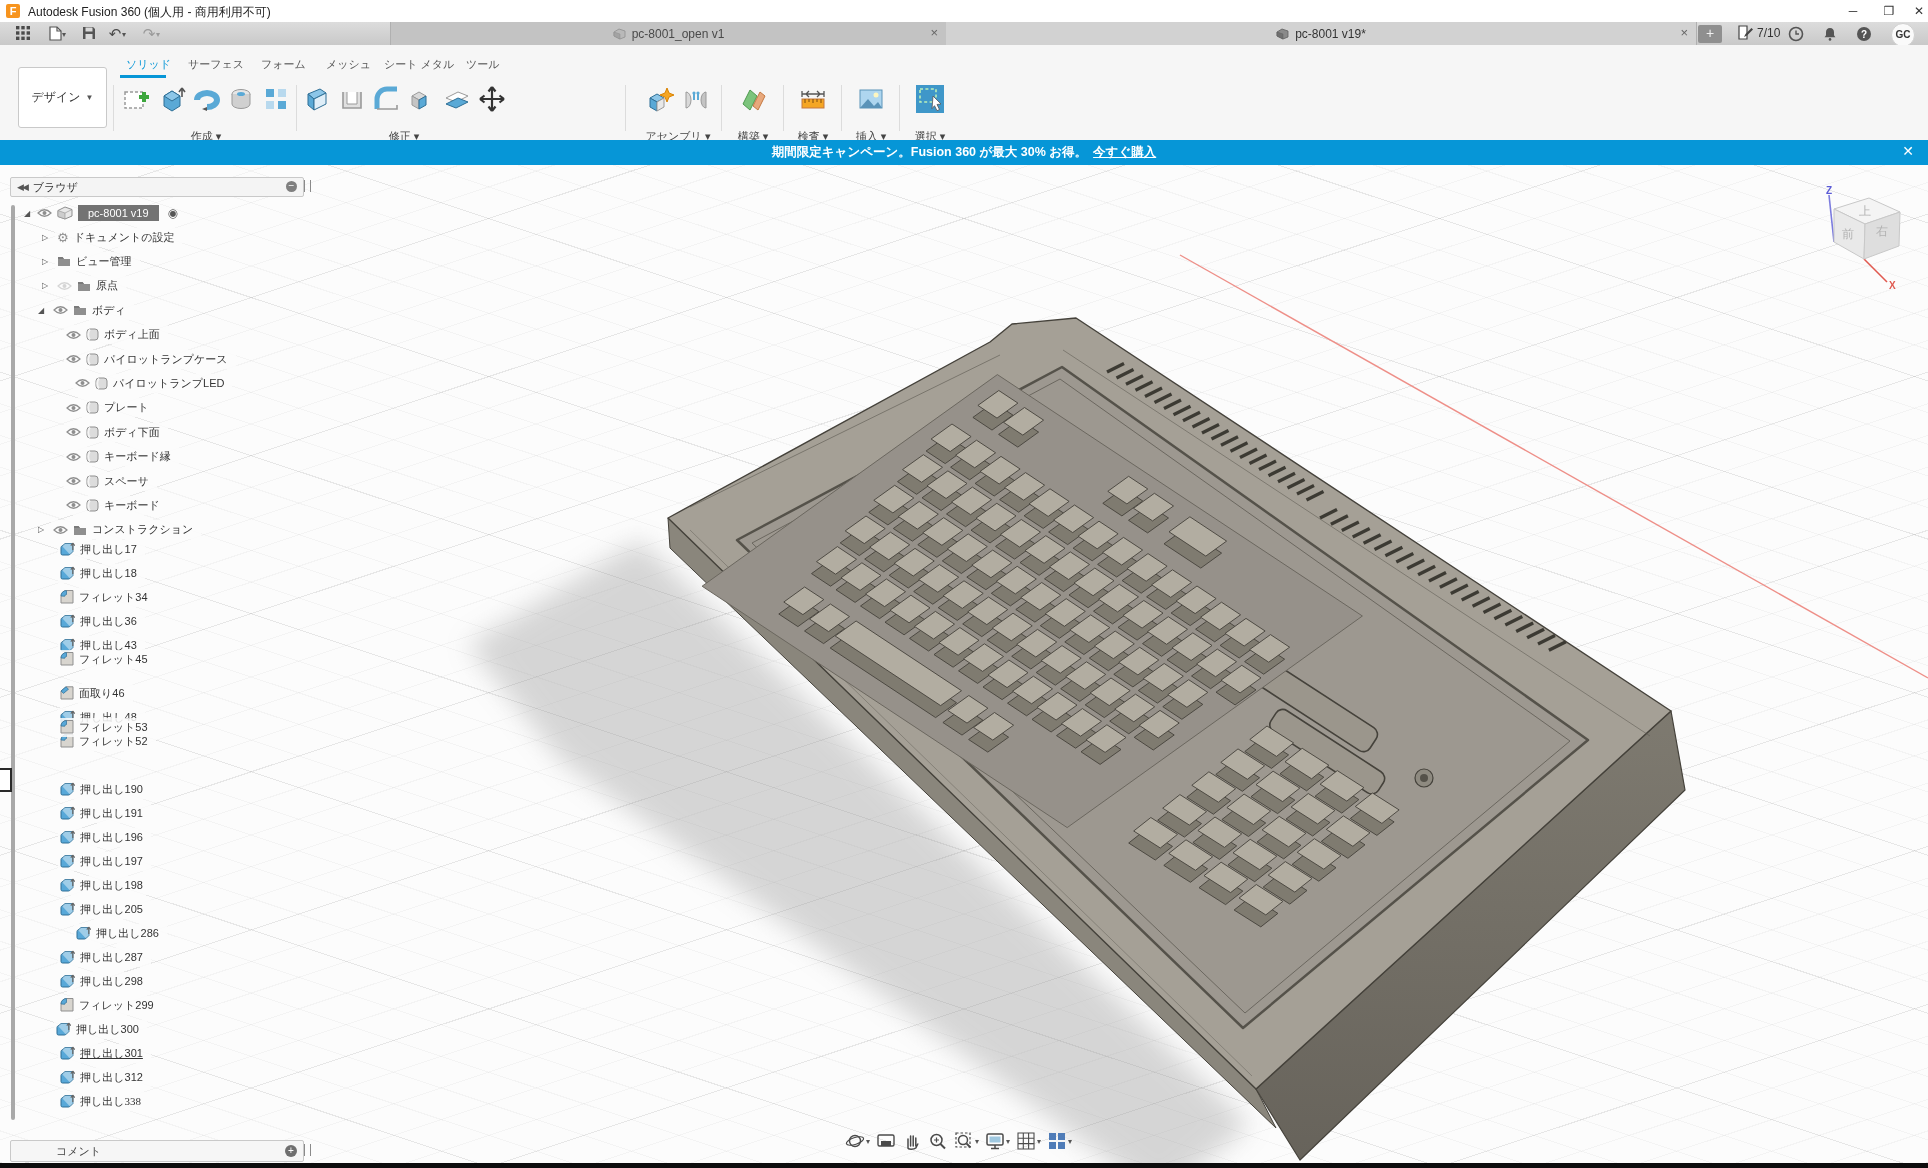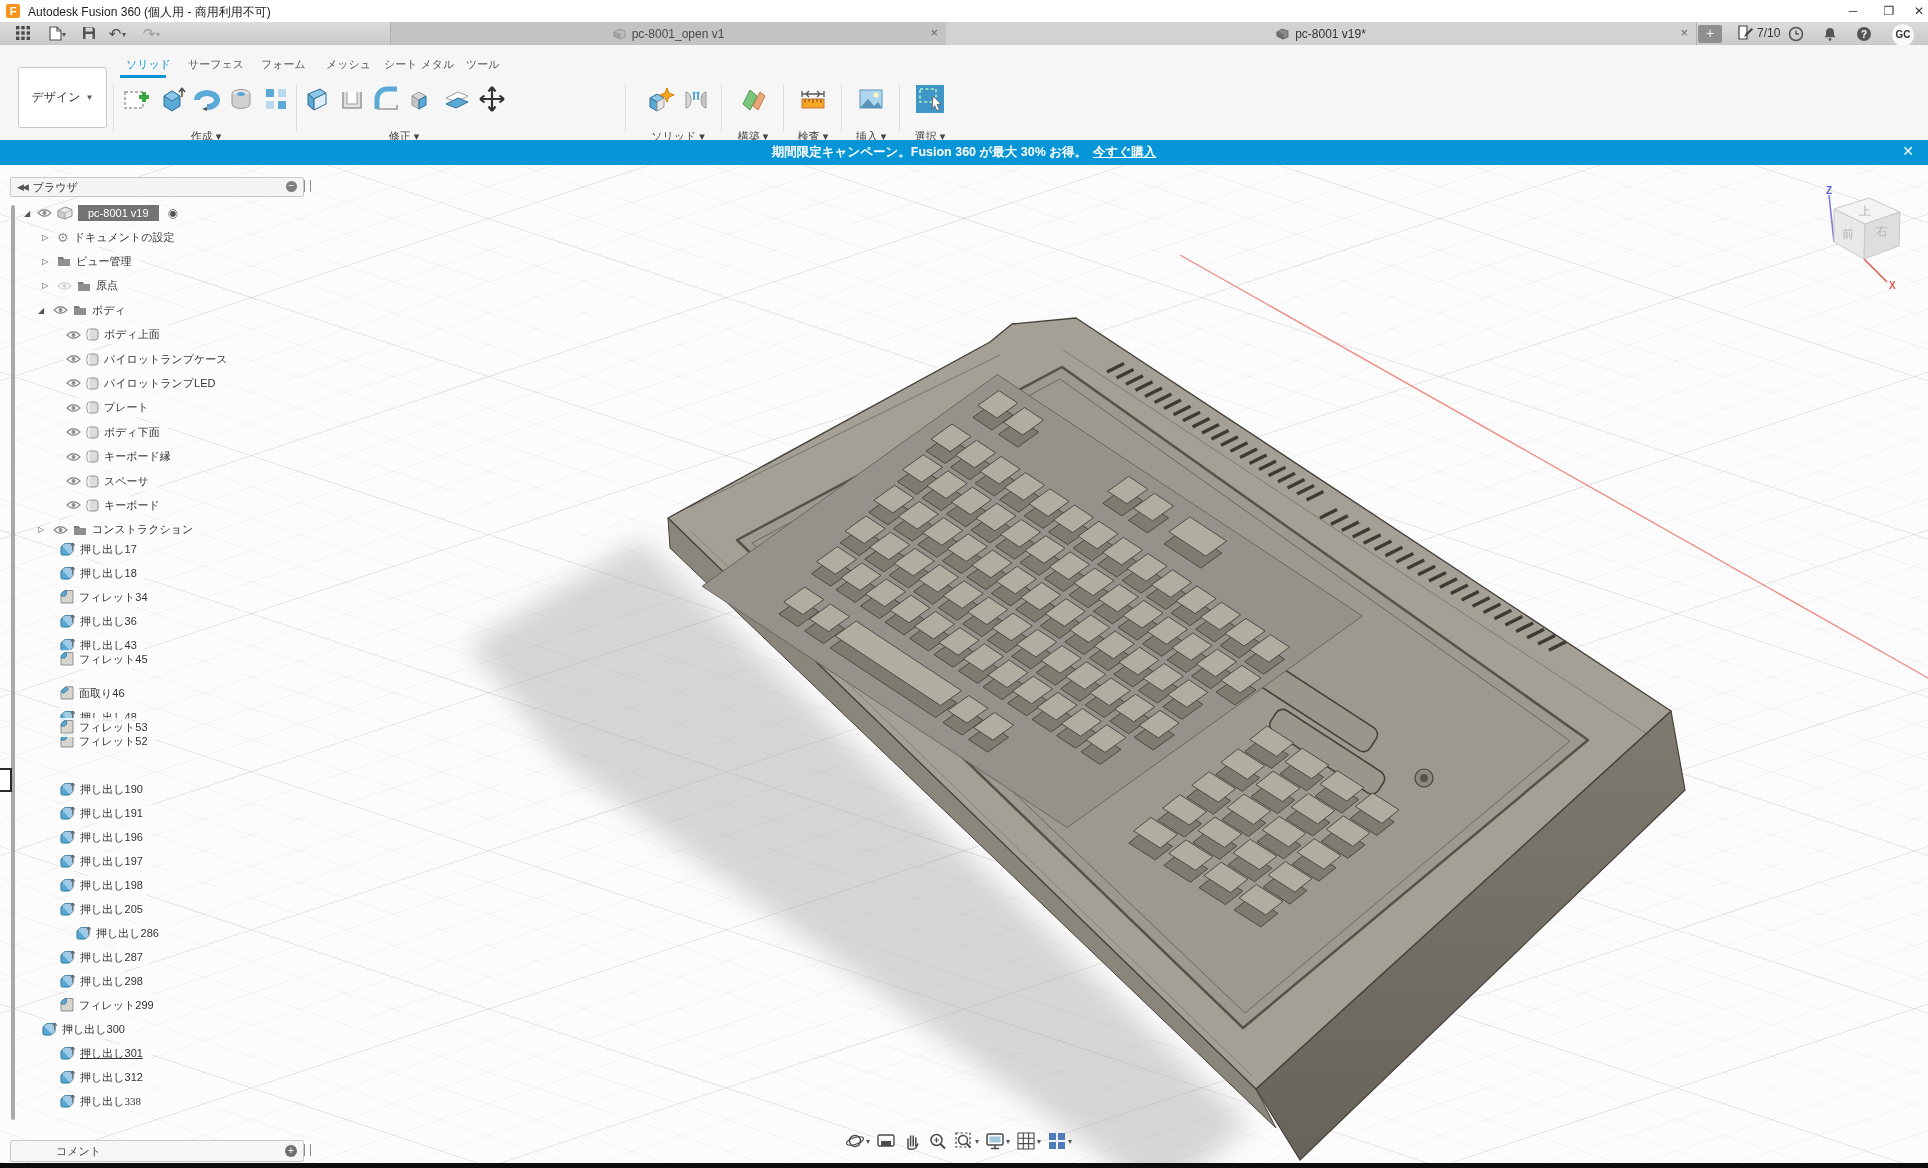--- a/index.html
+++ b/index.html
@@ -291,21 +291,21 @@
             <div class="ricon">
               <svg width="30" height="30" viewBox="0 0 30 30">
                 <path d="M5,8 a5,8 0 0 1 0,16 z" fill="#d9d9d9" stroke="#9a9a9a"></path>
                 <path d="M25,8 a5,8 0 0 0 0,16 z" fill="#c4c4c4" stroke="#9a9a9a"></path>
                 <path d="M13,10 v6 m4,-6 v6" stroke="#5aa9d6" stroke-width="2"></path>
                 <circle cx="13" cy="9" r="1.6" fill="#5aa9d6"></circle>
                 <circle cx="17" cy="9" r="1.6" fill="#5aa9d6"></circle>
               </svg>
             </div>
           </div>
-          <div class="glabel">ソリッド ▾</div>
+          <div class="glabel">アセンブリ ▾</div>
         </div>
         <div class="abs rgroup" style="left: 725px; width: 56px;">
           <div class="icons">
             <div class="ricon">
               <svg width="30" height="30" viewBox="0 0 30 30">
                 <polygon points="5,20 12,6 19,12 12,26" fill="#7cc47c" stroke="#4e9a4e"></polygon>
                 <polygon points="15,22 22,8 27,12 20,26" fill="#e8a87c" stroke="#c47840"></polygon>
               </svg>
             </div>
           </div>
@@ -760,21 +760,21 @@
           </span>
           <span class="ticon">
             <svg width="13" height="13" viewBox="0 0 13 13">
               <rect x="1" y="1" width="11" height="11" rx="3" fill="#dcdcdc" stroke="#8f8f8f"></rect>
               <path d="M4,1.5 a3,5.5 0 0 0 0,10" fill="none" stroke="#f4f4f4" stroke-width="2"></path>
             </svg>
           </span>
           <span class="tlabel">パイロットランプケース</span>
         </span>
       </div>
-      <div class="trow" style="top: 372.4px; left: 64px; align-items: center;">
+      <div class="trow" style="top: 372.4px; left: 73px; align-items: center;">
         <span class="bgstrip">
           <span class="teye">
             <svg width="15" height="10" viewBox="0 0 15 10">
               <path d="M1,5 Q7.5,-1.5 14,5 Q7.5,11.5 1,5 z" fill="none" stroke="#8f8f8f" stroke-width="1.2"></path>
               <circle cx="7.5" cy="5" r="2" fill="#8f8f8f"></circle>
             </svg>
           </span>
           <span class="ticon">
             <svg width="13" height="13" viewBox="0 0 13 13">
               <rect x="1" y="1" width="11" height="11" rx="3" fill="#dcdcdc" stroke="#8f8f8f"></rect>
@@ -1114,21 +1114,21 @@
         <span class="bgstrip">
           <span class="ticon">
             <svg width="14" height="14" viewBox="0 0 14 14">
               <path d="M1,13 V6 a5.5,5.5 0 0 1 5.5,-5.5 H13 V13 z" fill="#d8d5cf" stroke="#8f8f8f"></path>
               <path d="M1,6 a5.5,5.5 0 0 1 5.5,-5.5 l0,4 a2,2 0 0 0 -1.8,1.8 z" fill="#58a8d8" stroke="#2e6f96" stroke-width=".7"></path>
             </svg>
           </span>
           <span class="tlabel">フィレット299</span>
         </span>
       </div>
-      <div class="trow" style="top: 1018px; left: 40px;">
+      <div class="trow" style="top: 1018px; left: 54px;">
         <span class="bgstrip">
           <span class="ticon">
             <svg width="15" height="14" viewBox="0 0 15 14">
               <rect x="1" y="4" width="9" height="9" rx="1.5" fill="#58a8d8" stroke="#2e6f96"></rect>
               <path d="M2,4 l3,-2.5 h8 v8 l-3,3" fill="#9fcde8" stroke="#2e6f96" stroke-width=".8"></path>
               <path d="M12.8,1 v7 M12.8,1 l-2,2.6 M12.8,1 l2,2.6" stroke="#666" stroke-width="1.2" fill="none"></path>
             </svg>
           </span>
           <span class="tlabel">押し出し300</span>
         </span>

